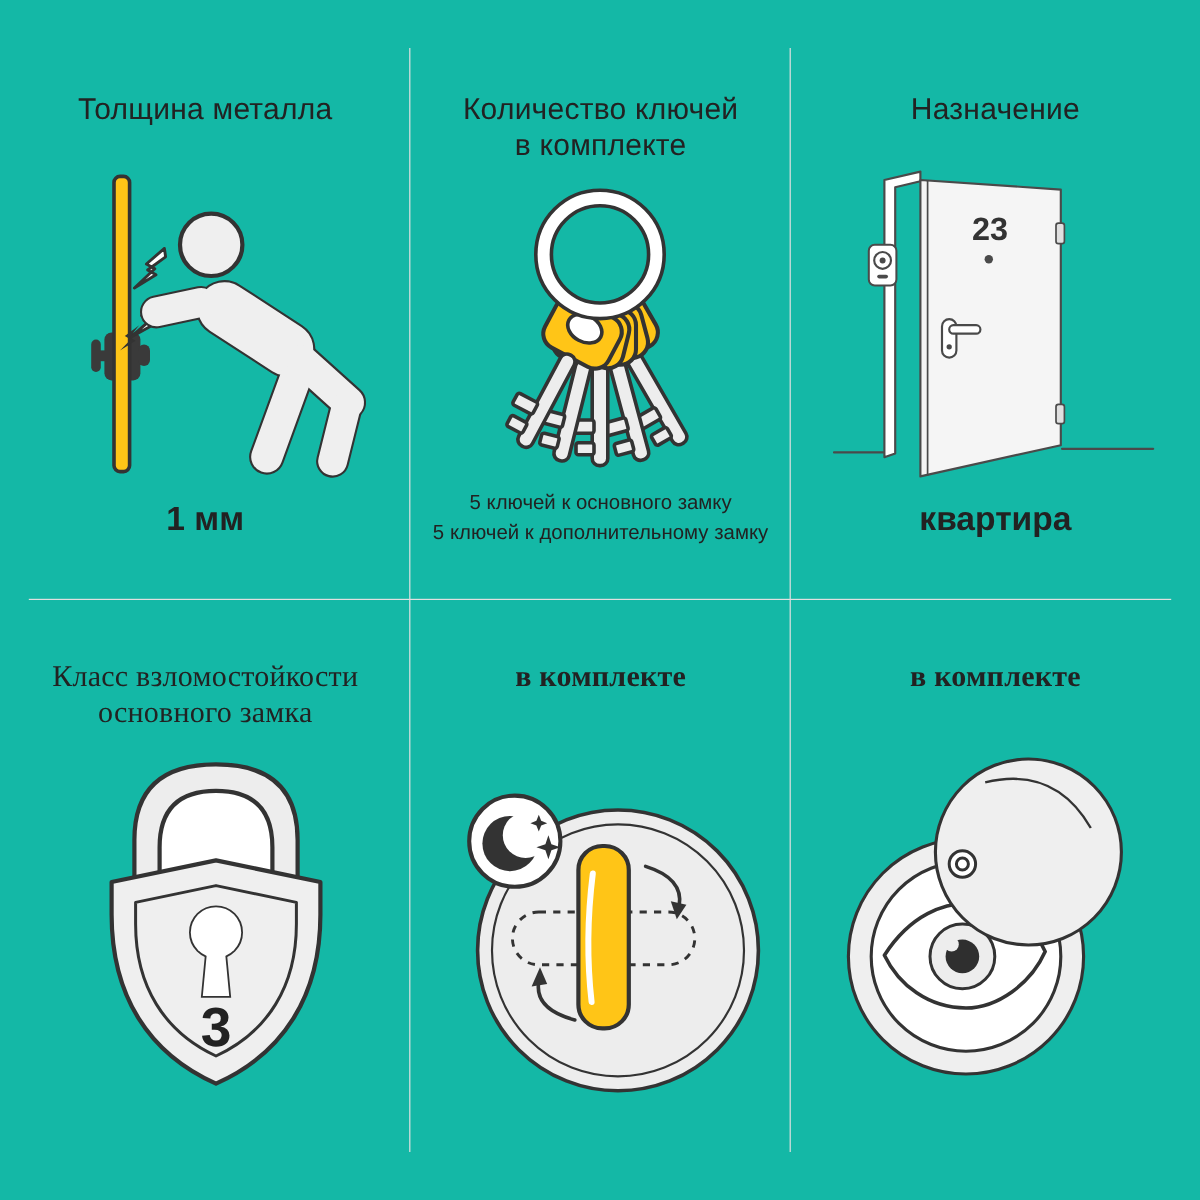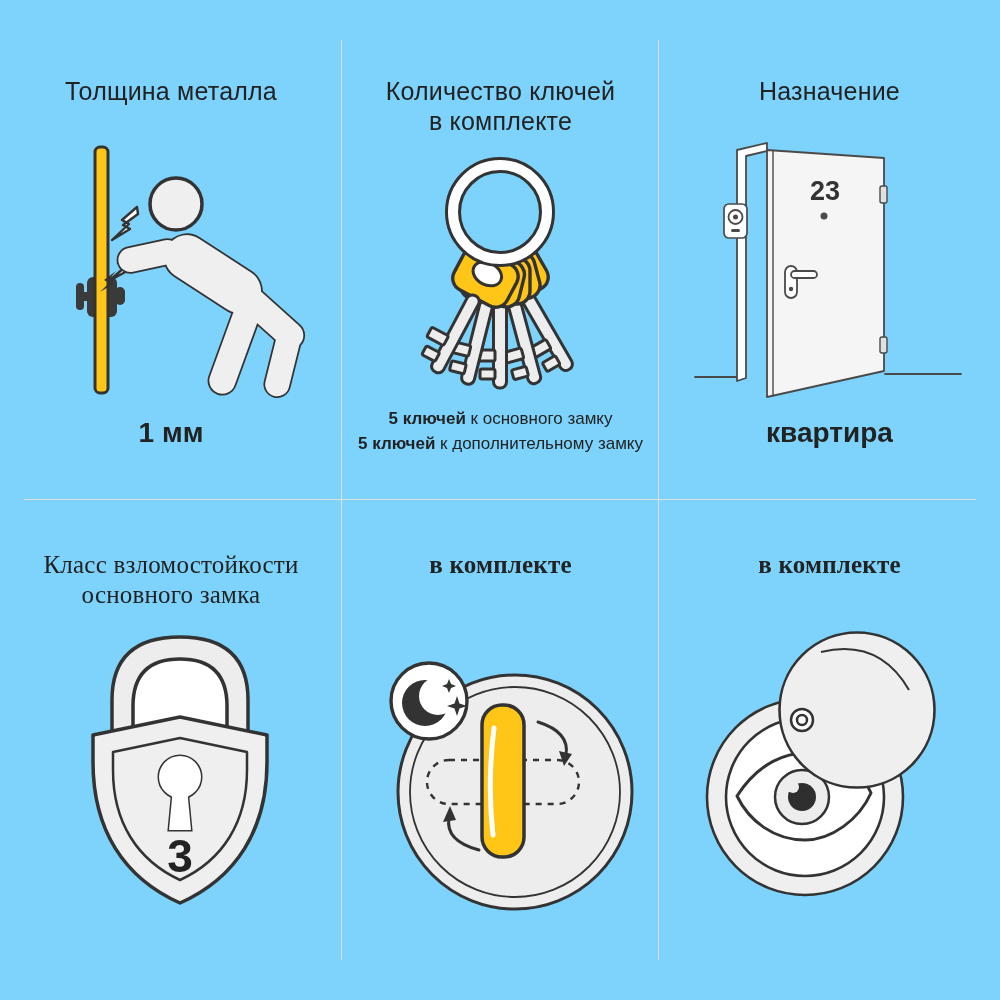--- a/index.html
+++ b/index.html
@@ -1,32 +1,32 @@
 <!DOCTYPE html>
 <html><head>
 <meta charset="utf-8">
 <style>
   html,body{margin:0;padding:0;background:#fff;}
   .canvas{
-    position:relative;width:1000px;height:1000px;background:#7dd3fc;overflow:hidden;
+    position:relative;width:1000px;height:1000px;background:#14b8a6;overflow:hidden;
     font-family:"Liberation Sans", sans-serif;color:#222;
   }
   .grid{display:grid;grid-template-columns:342px 317px 341px;grid-template-rows:500px 500px;width:1000px;height:1000px;}
   .panel{position:relative;}
   .vdiv{position:absolute;width:1px;top:40px;bottom:40px;background:#e0e0e0;}
   .hdiv{position:absolute;height:1px;left:24px;right:24px;top:499px;background:#e0e0e0;}
   .title{position:absolute;left:0;right:0;text-align:center;font-size:25px;line-height:30px;font-weight:400;color:#222;letter-spacing:.2px;}
   .row1 .title{top:76px;}
   .row2 .title{top:50px;font-family:Liberation Serif, serif;}
   .title .b{font-weight:700;}
   .icon-svg{position:absolute;left:0;top:0;}
   .caption{position:absolute;left:0;right:0;text-align:center;font-weight:700;font-size:28px;color:#222;}
   .caption.v1{top:417px;}
   .keycap{position:absolute;left:0;right:0;top:406px;text-align:center;font-size:17px;line-height:25px;color:#222;}
-  .keycap b{font-weight:700;}
+  .keycap b{font-weight:400;}
   svg text{font-family:"Liberation Sans", sans-serif;}
 </style>
 </head>
 <body>
 
 <div class="canvas">
   <div class="grid">
 
     <div class="panel row1">
       <div class="title">

